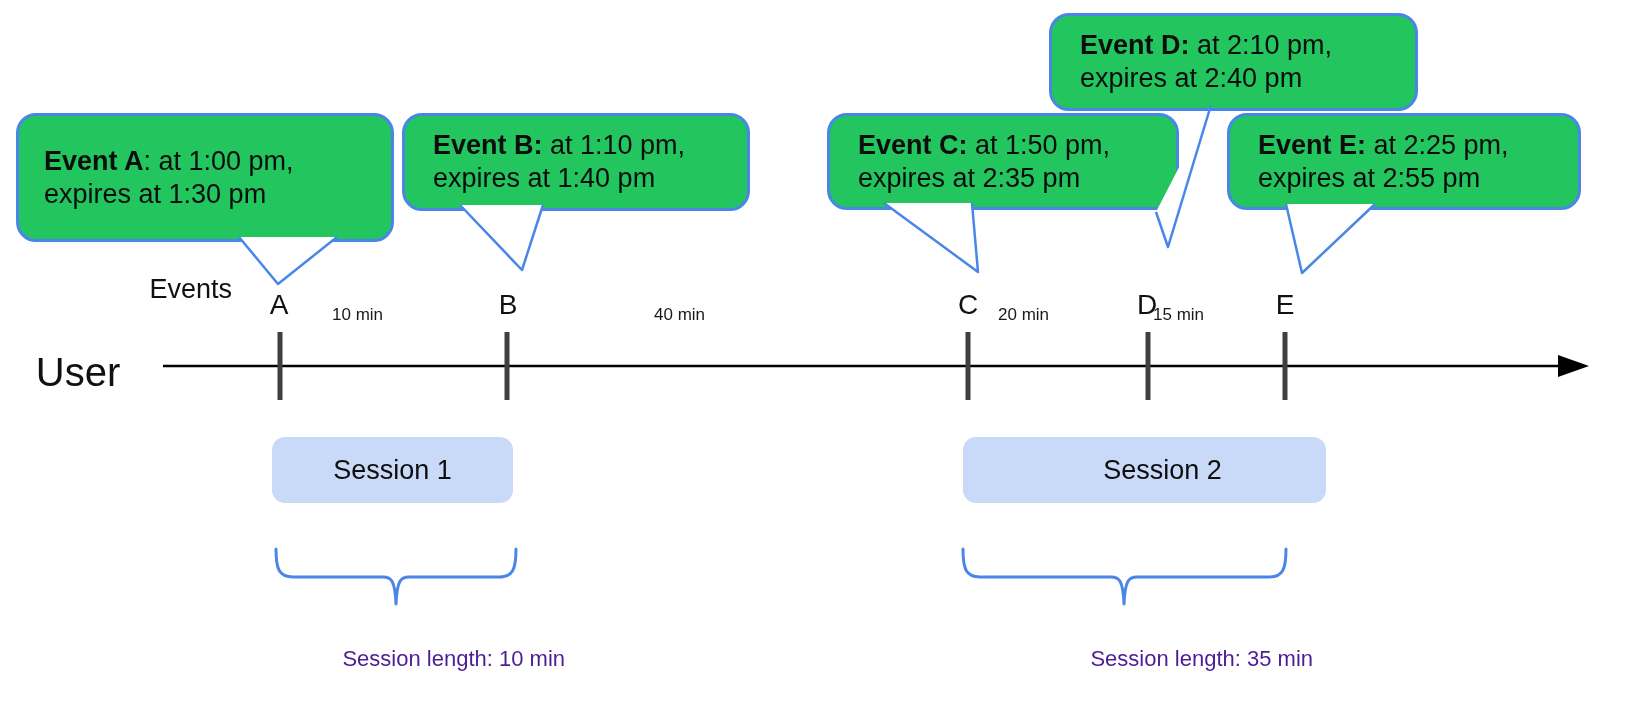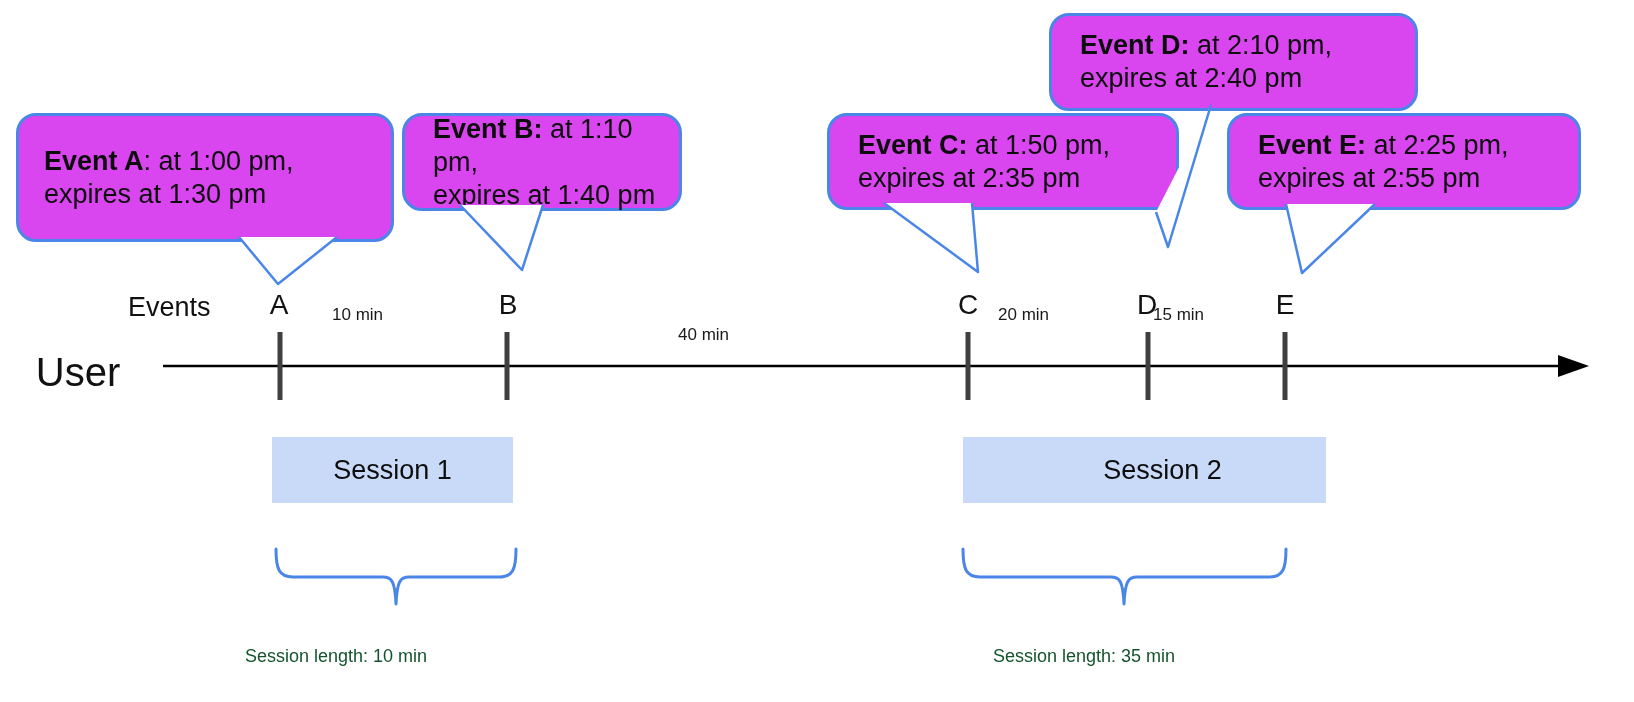--- a/index.html
+++ b/index.html
@@ -2,57 +2,57 @@
 <html style="--callout-border: #4a86e8; --brace: #4a86e8; --session-fill: #c9daf8; --tick: #3f3f3f; --axis: #000000;"><head>
 <meta charset="utf-8">
 <style>
   html,body{margin:0;padding:0;background:#fff;}
   .stage{
     position:relative;width:1634px;height:702px;background:#fff;overflow:hidden;
     font-family:"Liberation Sans", sans-serif;color:#111;
   }
   
   .bubble{
-    position:absolute;box-sizing:border-box;background:#d946ef;
+    position:absolute;box-sizing:border-box;background:#22c55e;
     border:3px solid var(--callout-border,#4a86e8);border-radius:20px;
     display:flex;flex-direction:column;justify-content:center;
     font-size:27px;line-height:33px;color:#0d0d0d;z-index:1;
   }
   .bubble .bb{font-weight:700;}
   
   .overlay{position:absolute;left:0;top:0;z-index:3;pointer-events:none;}
   .tail{fill:#fff;stroke:var(--callout-border,#4a86e8);stroke-width:2.5;stroke-linejoin:round;}
   .tick{stroke:var(--tick,#3f3f3f);stroke-width:5;}
   .axis-line{stroke:var(--axis,#000);stroke-width:2.5;}
   .axis-head{fill:var(--axis,#000);}
   .brace{fill:none;stroke:var(--brace,#4a86e8);stroke-width:3;stroke-linecap:round;stroke-linejoin:round;}
   
   .lbl{position:absolute;z-index:2;white-space:nowrap;}
-  .row-label{left:128px;top:292px;width:104px;text-align:left;font-size:27px;}
+  .row-label{left:128px;top:274px;width:104px;text-align:right;font-size:27px;}
   .user-label{left:30px;top:350px;width:96px;text-align:center;font-size:40px;}
   .tl-letter{width:60px;top:289px;text-align:center;font-size:28px;}
   .gap-label{width:120px;top:305px;text-align:left;font-size:17px;color:#1a1a1a;}
   .session{
     position:absolute;top:437px;height:66px;z-index:1;
     background:var(--session-fill,#c9daf8);
-    display:flex;align-items:center;justify-content:center;font-size:27px;color:#0d0d0d;
+    display:flex;align-items:center;justify-content:center;font-size:27px;color:#0d0d0d;border-radius:13px;
   }
-  .session-length{top:646px;width:320px;text-align:left;font-size:18px;color:#14532d;}
+  .session-length{top:646px;width:320px;text-align:right;font-size:22px;color:#4c1d95;}
 </style>
 </head>
 <body>
 
 <div class="stage">
 
   <div class="bubble" style="left:16px;top:113px;width:378px;height:129px;padding-left:25px;">
     <div><span class="bb">Event A</span><span>: at 1:00 pm,</span></div>
     <div>expires at 1:30 pm</div>
   </div>
 
-  <div class="bubble" style="left:402px;top:113px;width:280px;height:98px;padding-left:28px;">
+  <div class="bubble" style="left:402px;top:113px;width:348px;height:98px;padding-left:28px;">
     <div><span class="bb">Event B:</span><span> at 1:10 pm,</span></div>
     <div>expires at 1:40 pm</div>
   </div>
 
   <div class="bubble" style="left:827px;top:113px;width:352px;height:97px;padding-left:28px;">
     <div><span class="bb">Event C:</span><span> at 1:50 pm,</span></div>
     <div>expires at 2:35 pm</div>
   </div>
 
   <div class="bubble" style="left:1049px;top:13px;width:369px;height:98px;padding-left:28px;">
@@ -68,21 +68,21 @@
   <div class="lbl row-label">Events</div>
   <div class="lbl user-label">User</div>
 
   <div class="lbl tl-letter" style="left:249px;">A</div>
   <div class="lbl tl-letter" style="left:478px;">B</div>
   <div class="lbl tl-letter" style="left:938px;">C</div>
   <div class="lbl tl-letter" style="left:1117px;">D</div>
   <div class="lbl tl-letter" style="left:1255px;">E</div>
 
   <div class="lbl gap-label" style="left:332px;">10 min</div>
-  <div class="lbl gap-label" style="left:678px;margin-top:20px;">40 min</div>
+  <div class="lbl gap-label" style="left:654px;">40 min</div>
   <div class="lbl gap-label" style="left:998px;">20 min</div>
   <div class="lbl gap-label" style="left:1153px;">15 min</div>
 
   <div class="session" style="left:272px;width:241px;">
     <span>Session 1</span>
   </div>
   <div class="session" style="left:963px;width:327px;padding-left:36px;">
     <span>Session 2</span>
   </div>
 

